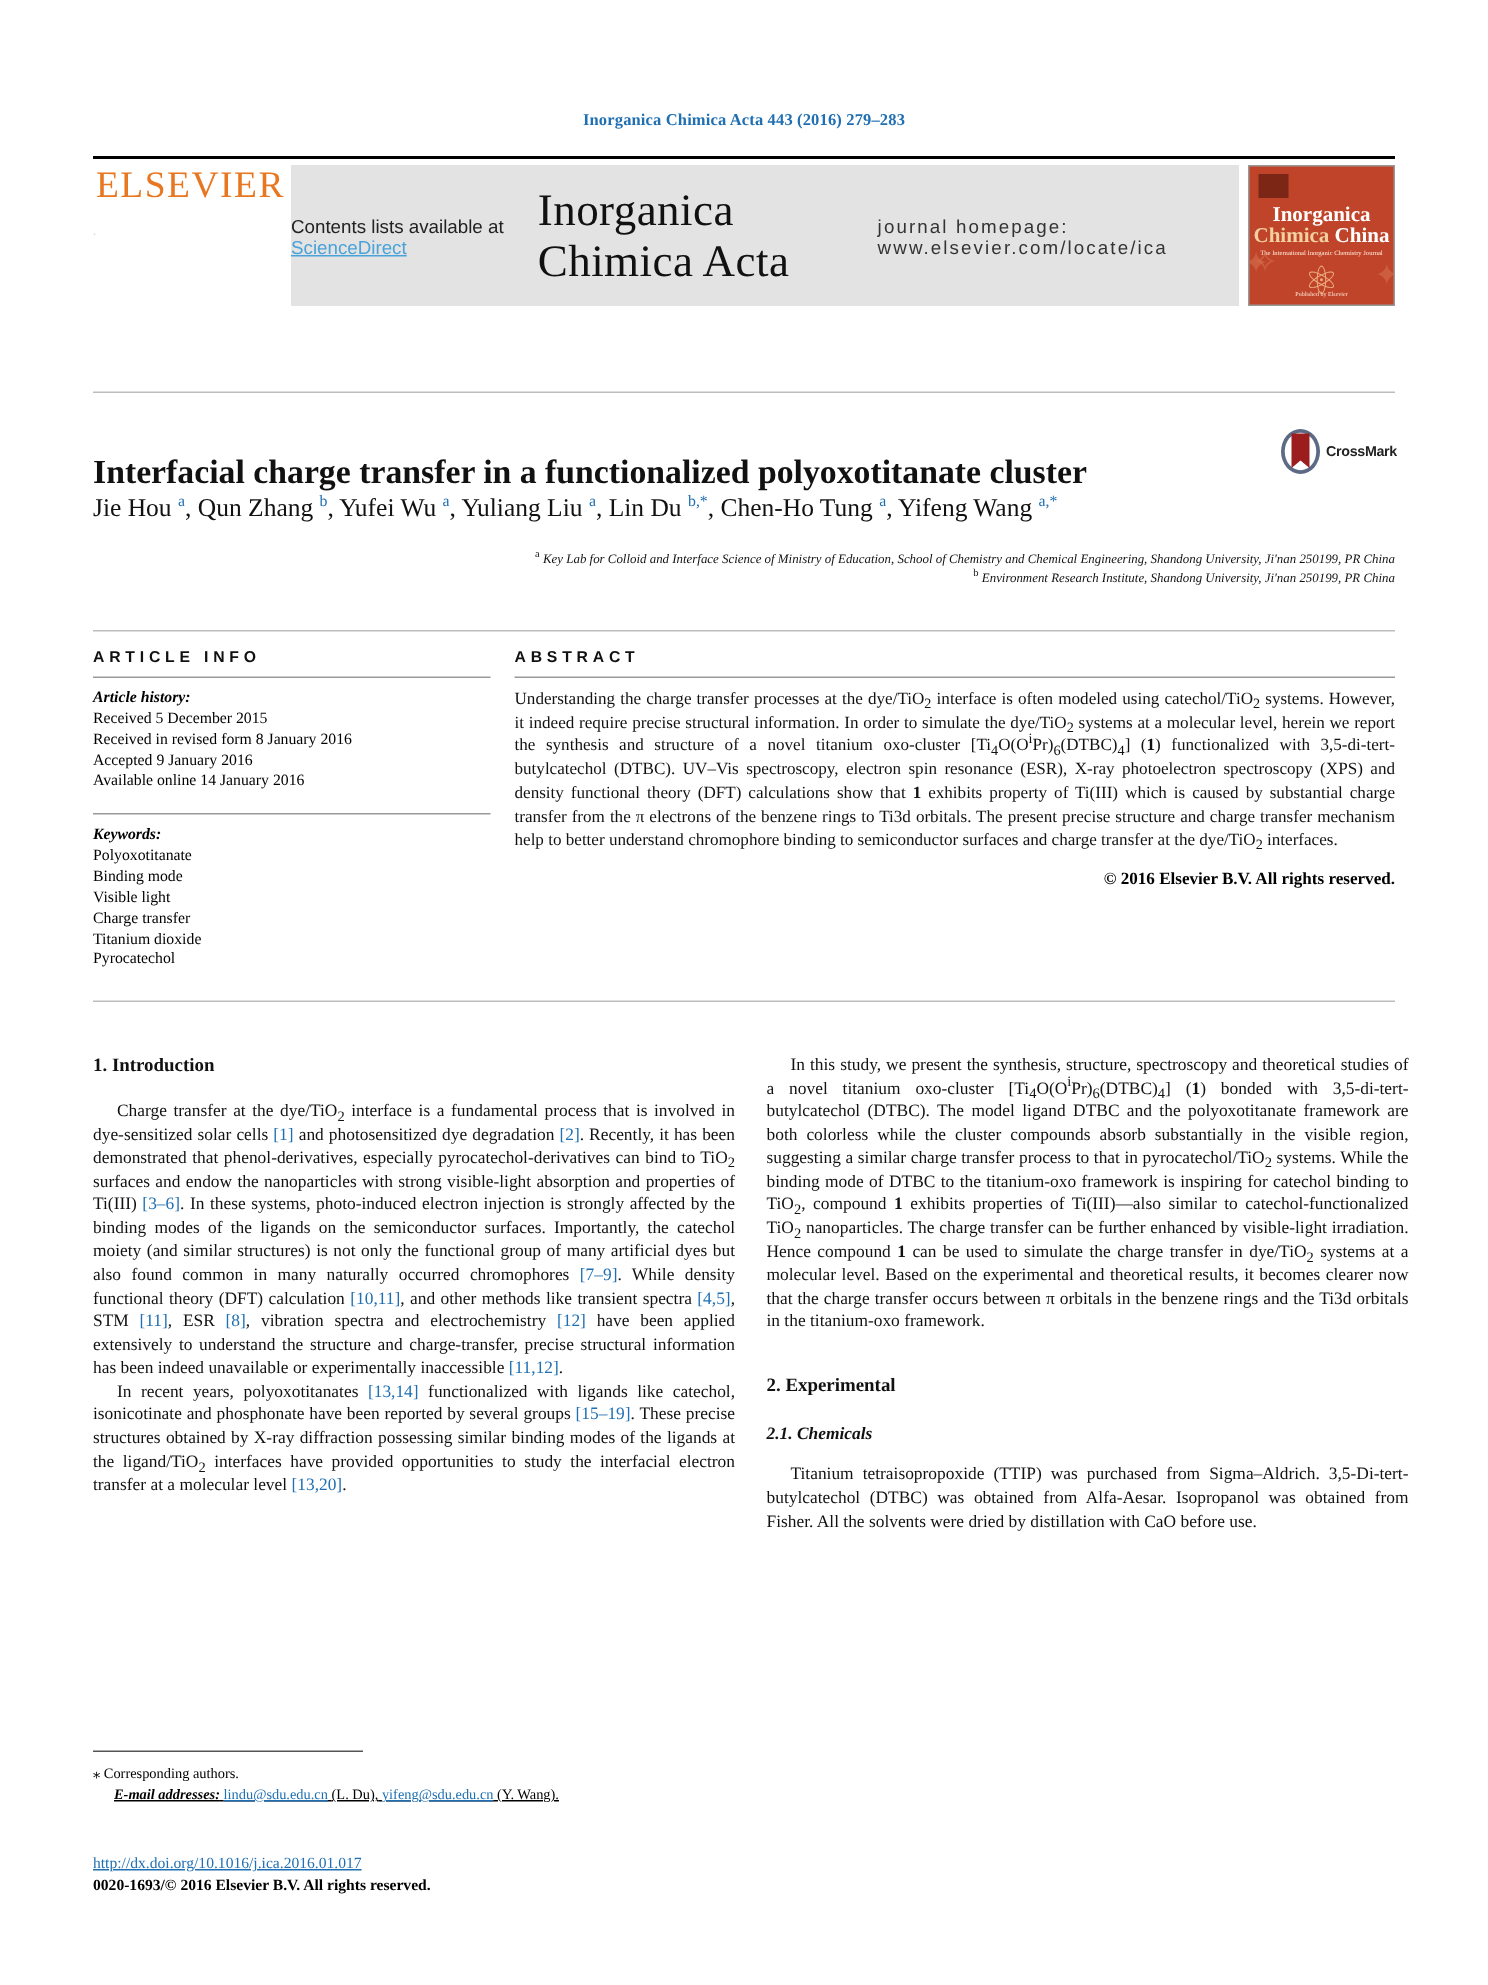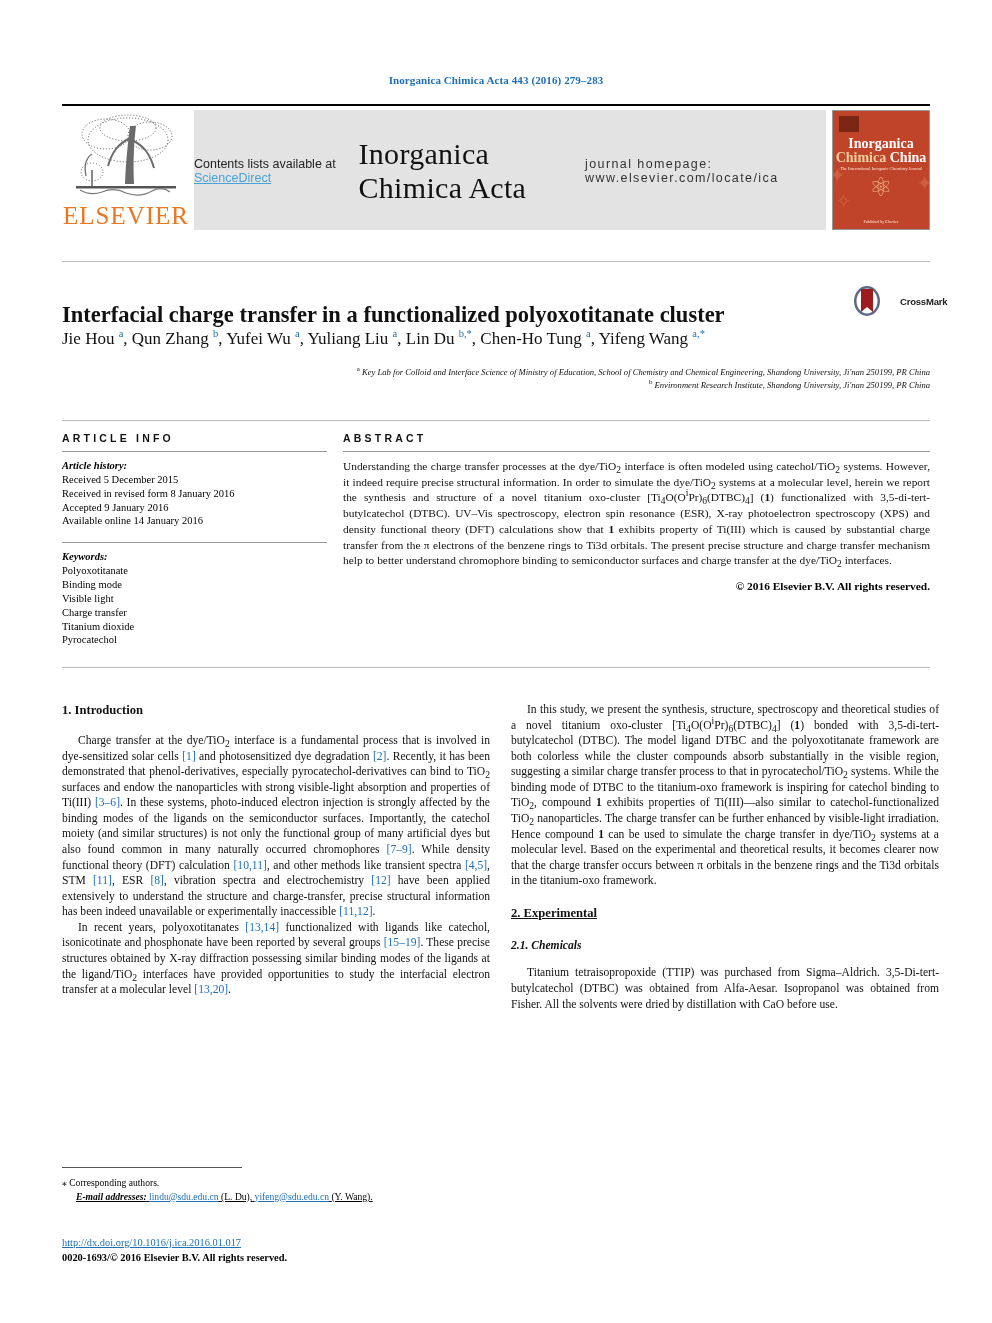--- a/index.html
+++ b/index.html
@@ -29,22 +29,22 @@
   .masthead {
     position: absolute; left: 62px; top: 104px;
     width: 868px;
     border-top: 2px solid #000;
     padding-top: 4px;
     display: flex;
     align-items: stretch;
   }
   .els-logo {
     width: 128px; flex: 0 0 128px;
-    display: flex; flex-direction: column;
-    align-items: center; justify-content: flex-end;
+    display: flex; flex-direction: row;
+    align-items: flex-start; justify-content: flex-end;
     padding-bottom: 2px;
   }
   .els-tree { width: 112px; height: 92px; display:block; }
   .els-word {
     font-family: "Liberation Serif", serif;
     color: #e87722;
     font-size: 25px;
     letter-spacing: 1px;
     line-height: 1;
     margin-top: 1px;
@@ -123,21 +123,21 @@
   }
   .paper-title {
     position: absolute; left: 62px; top: 287px; width: 760px;
     font-size: 22.5px;
     line-height: 1.18;
     color: #111;
   }
   .crossmark {
     position: absolute; left: 852px; top: 283px;
     width: 82px; height: 36px;
-    display: flex; align-items: center; gap: 18px;
+    display: flex; align-items: center; gap: 2px;
   }
   .cm-badge { width: 30px; height: 32px; flex: 0 0 30px; }
   .cm-text {
     font-family: "Liberation Sans", sans-serif;
     font-weight: bold; font-size: 9.5px; color: #222;
     letter-spacing: -.2px;
   }
   .authors {
     position: absolute; left: 62px; top: 328px; width: 868px;
     font-size: 17px; line-height: 1.25; color: #111;
@@ -190,21 +190,21 @@
     font-size: 11.6px; line-height: 1.345;
     text-align: justify;
     color: #111;
   }
   .body-left { left: 62px; }
   .body-right { left: 511px; }
   .h2 {
     font-weight: bold; font-size: 12.6px;
     margin: 0 0 14px 0; text-align: left;
   }
-  .h2.spaced { margin-top: 16px; text-decoration: underline; }
+  .h2.spaced { margin-top: 26px; }
   .h3 {
     font-style: italic; font-weight: bold; font-size: 11.6px;
     margin: 16px 0 12px 0; text-align: left;
   }
   p.para { margin: 0; text-indent: 16px; }
   .ref { color: #1f6fb2; }
 
   
   .foot-rule {
     position: absolute; left: 62px; top: 1167px; width: 180px;

